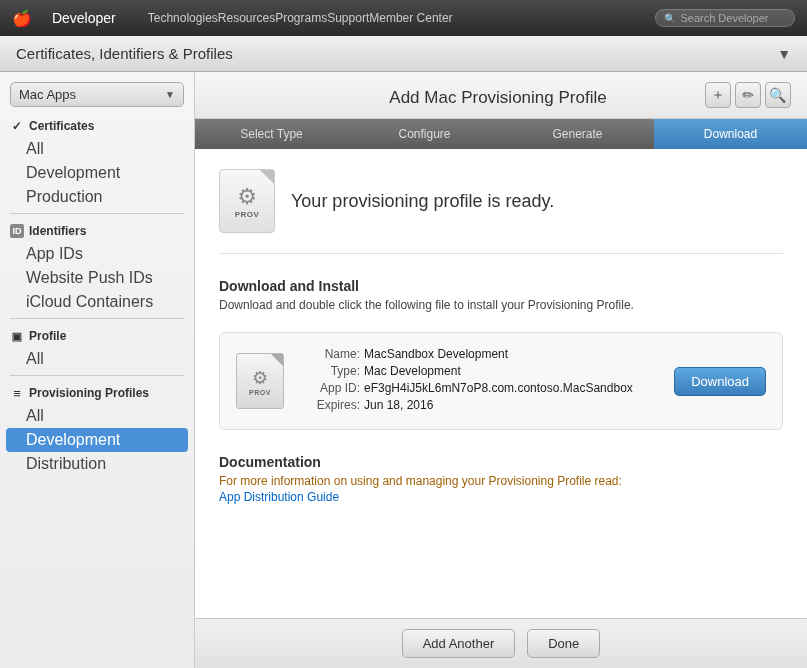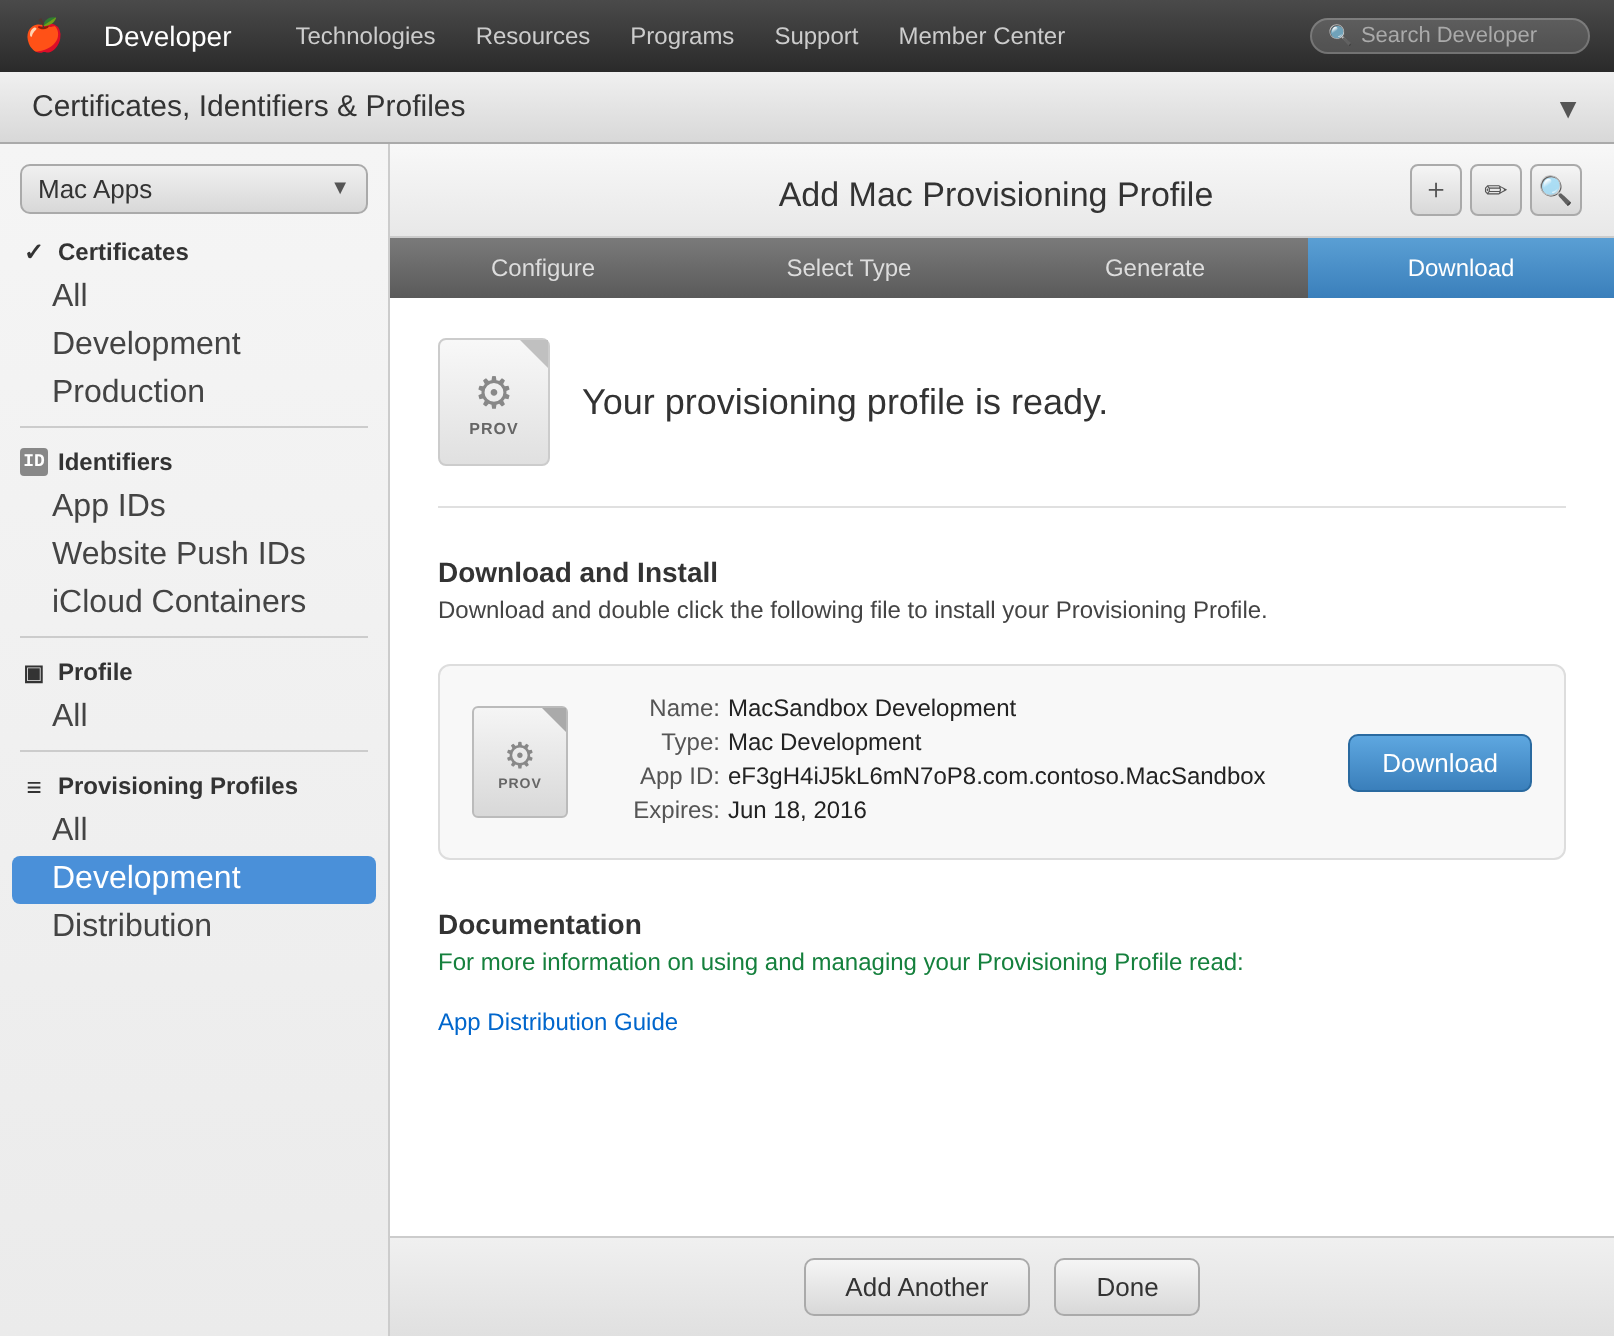--- a/index.html
+++ b/index.html
@@ -2,21 +2,21 @@
 <html><head>
   <meta charset="utf-8">
   <style>
     * { box-sizing: border-box; margin: 0; padding: 0; }
     body { font-family: -apple-system, "Helvetica Neue", Arial, sans-serif; font-size: 12px; color: #333; background: #fff; width: 807px; height: 668px; overflow: hidden; }
 
     
     .top-nav { display: flex; align-items: center; background: linear-gradient(to bottom, #4a4a4a, #2a2a2a); height: 36px; padding: 0 12px; gap: 16px; }
     .apple-logo { color: #fff; font-size: 16px; margin-right: 4px; }
     .brand-name { color: #fff; font-size: 14px; font-weight: 500; margin-right: 16px; }
-    .nav-links { display: flex; gap: 20px; flex: 1; }
+    .nav-links { display: flex; flex: 1; }
     .nav-link { color: #ccc; font-size: 12px; text-decoration: none; cursor: pointer; }
     .search-box { background: rgba(255,255,255,0.15); border: 1px solid rgba(255,255,255,0.2); border-radius: 10px; padding: 2px 8px; color: #ccc; font-size: 11px; width: 140px; display: flex; align-items: center; gap: 4px; }
     .search-box input { background: transparent; border: none; outline: none; color: #ccc; font-size: 11px; width: 110px; }
     .search-box input::placeholder { color: #aaa; }
 
     
     .sub-header { background: linear-gradient(to bottom, #f0f0f0, #d8d8d8); border-bottom: 1px solid #aaa; height: 36px; display: flex; align-items: center; padding: 0 16px; justify-content: space-between; }
     .sub-header-title { font-size: 15px; color: #333; font-weight: 500; }
     .sub-header-arrow { color: #555; font-size: 14px; }
 
@@ -71,21 +71,21 @@
     .profile-prov-label { font-size: 7px; font-weight: 700; color: #666; letter-spacing: 0.5px; }
     .profile-prov-corner { position: absolute; top: 0; right: 0; width: 12px; height: 12px; background: #aaa; clip-path: polygon(100% 0, 100% 100%, 0 0); }
     .profile-details { flex: 1; }
     .profile-detail-row { display: flex; gap: 4px; margin-bottom: 3px; font-size: 12px; }
     .profile-detail-label { color: #555; min-width: 60px; text-align: right; }
     .profile-detail-value { color: #222; }
     .profile-download-btn { background: linear-gradient(to bottom, #5ea7e0, #3a7fbb); border: 1px solid #2a6aa0; border-radius: 5px; color: #fff; padding: 6px 16px; font-size: 13px; font-weight: 500; cursor: pointer; }
 
     .doc-section { padding-top: 4px; }
     .doc-title { font-size: 14px; font-weight: 700; margin-bottom: 4px; }
-    .doc-desc { font-size: 12px; color: #15803d; margin-bottom: 16px; }
+    .doc-desc { font-size: 12px; color: #a16207; margin-bottom: 2px; }
     .doc-link { color: #0066cc; font-size: 12px; cursor: pointer; text-decoration: none; }
 
     
     .content-footer { background: linear-gradient(to bottom, #f0f0f0, #e0e0e0); border-top: 1px solid #ccc; padding: 10px 16px; display: flex; justify-content: center; gap: 12px; }
     .footer-btn { background: linear-gradient(to bottom, #f5f5f5, #d8d8d8); border: 1px solid #aaa; border-radius: 5px; padding: 6px 20px; font-size: 13px; color: #333; cursor: pointer; }
   </style>
 </head>
 <body>
 
 <div class="top-nav">
@@ -123,21 +123,21 @@
         <span>Certificates</span>
       </div>
       <div class="sidebar-item">All</div>
       <div class="sidebar-item">Development</div>
       <div class="sidebar-item">Production</div>
     </div>
     <div class="sidebar-divider"></div>
 
     <div class="sidebar-section">
       <div class="sidebar-section-header">
-        <span class="sidebar-section-icon" style="font-size:9px;font-weight:700;background:#888;color:#fff;border-radius:2px;padding:0 0;font-family:Liberation Mono, monospace;">ID</span>
+        <span class="sidebar-section-icon" style="font-size:9px;font-weight:700;background:#888;color:#fff;border-radius:2px;padding:0 0;">ID</span>
         <span>Identifiers</span>
       </div>
       <div class="sidebar-item">App IDs</div>
       <div class="sidebar-item">Website Push IDs</div>
       <div class="sidebar-item">iCloud Containers</div>
     </div>
     <div class="sidebar-divider"></div>
 
     <div class="sidebar-section">
       <div class="sidebar-section-header">
@@ -165,22 +165,22 @@
       <div style="width:80px;"></div>
       <span class="content-title">Add Mac Provisioning Profile</span>
       <div class="header-icons">
         <button class="header-icon-btn">＋</button>
         <button class="header-icon-btn">✏</button>
         <button class="header-icon-btn">🔍</button>
       </div>
     </div>
 
     <div class="steps-bar">
+      <div class="step completed">Select Type</div>
       <div class="step completed">Configure</div>
-      <div class="step completed">Select Type</div>
       <div class="step completed">Generate</div>
       <div class="step active">Download</div>
     </div>
 
     <div class="content-body">
 
       <div class="ready-section">
         <div class="prov-icon">
           <div class="prov-icon-corner"></div>
           <span class="prov-icon-label">PROV</span>

